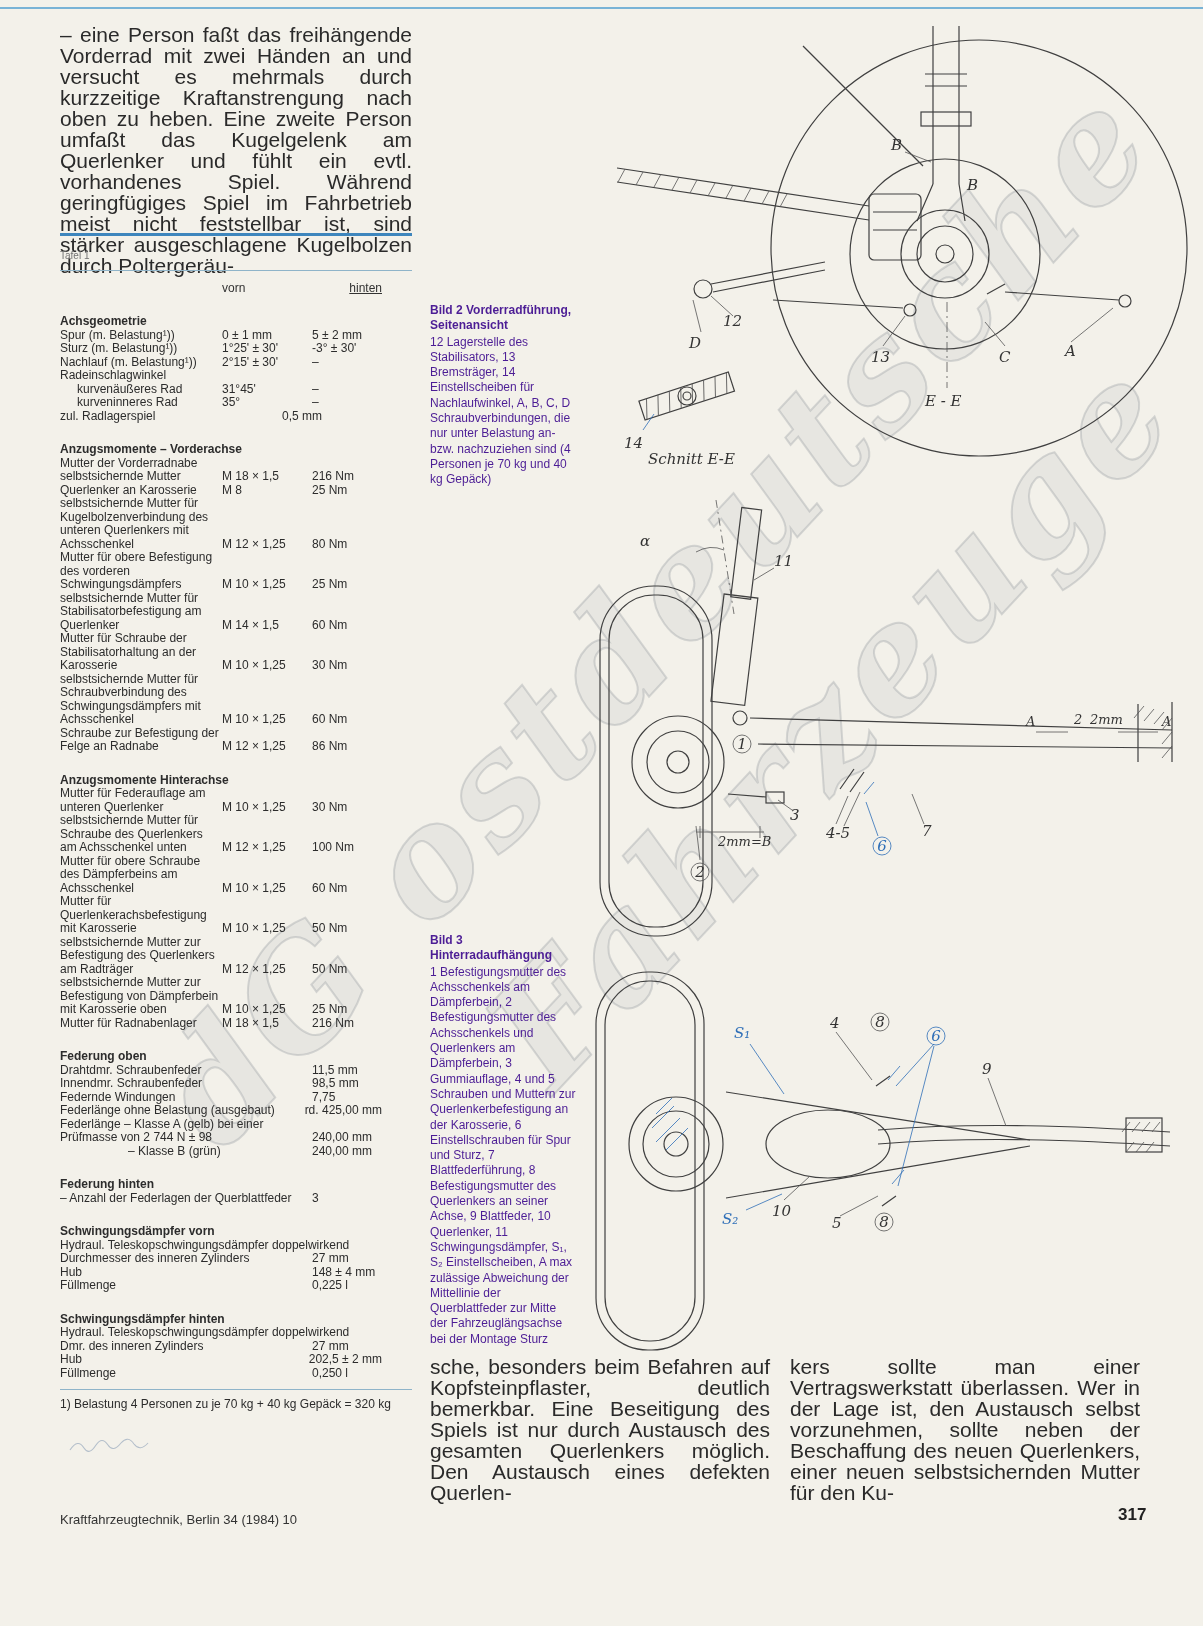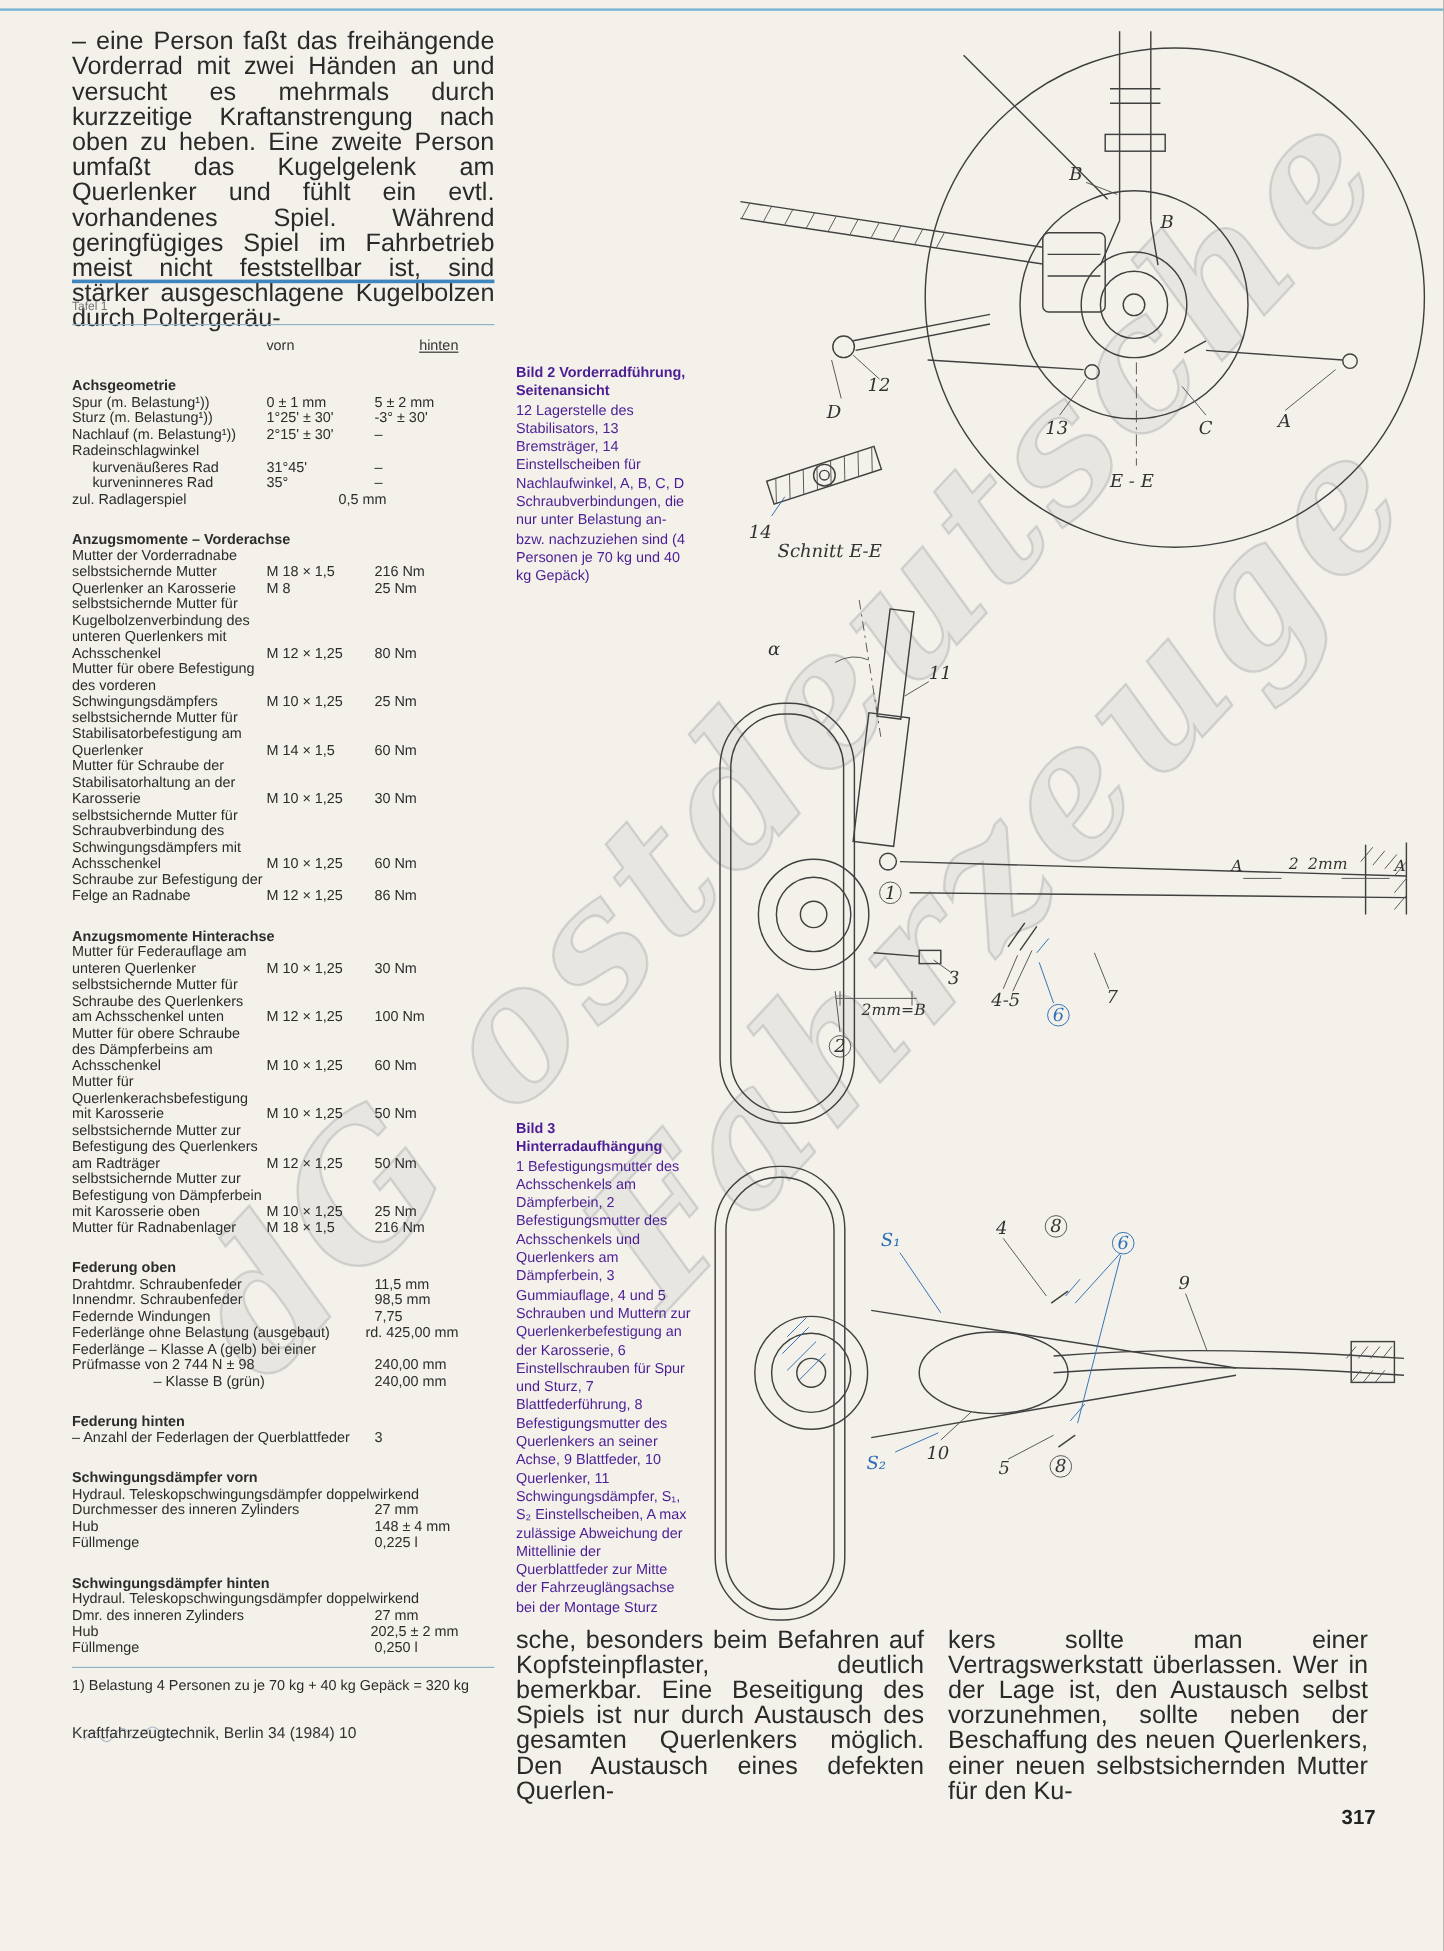--- a/index.html
+++ b/index.html
@@ -27,21 +27,21 @@
   .trow .tv1{width:90px;flex:none;white-space:nowrap;}
   .trow .tv2{min-width:70px;flex:none;white-space:nowrap;}
   .trow .tc{width:160px;flex:none;text-align:center;}
   .t-s{margin-top:20px;}
   .t-s .tl{font-weight:700;}
   .footnote{font-size:12px;line-height:15px;color:#2c2c2c;padding-right:10px;}
   
   .caption{font-size:12px;line-height:15.3px;color:#4c1d95;}
   .caption .cap-title{font-weight:700;margin-bottom:1px;}
   
-  .footer-left{left:60px;top:1436px;font-size:13px;color:#333;}
+  .footer-left{left:60px;top:1512px;font-size:13px;color:#333;}
   .page-num{left:1118px;top:1505px;font-size:17px;font-weight:700;color:#222;}
   
   .wm{left:120px;top:1060px;transform:rotate(-47deg);transform-origin:0 0;white-space:nowrap;
       font-family:"DejaVu Serif",serif;font-style:italic;font-weight:700;font-size:148px;
       letter-spacing:7px;color:rgba(160,166,172,0.14);-webkit-text-stroke:2px rgba(142,148,156,0.32);
       pointer-events:none;}
   .wm .wm2{margin-left:270px;margin-top:28px;}
   
   svg.fig{position:absolute;overflow:visible;}
   .sk{stroke:#404040;fill:none;stroke-width:1.2;}

